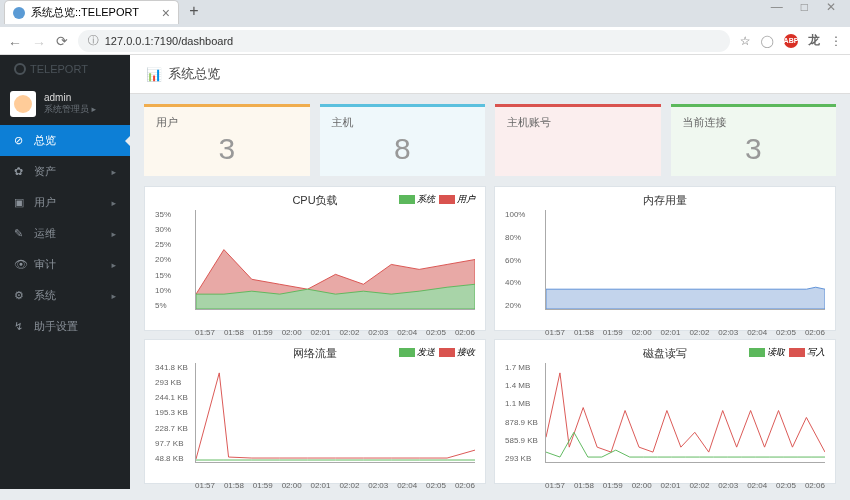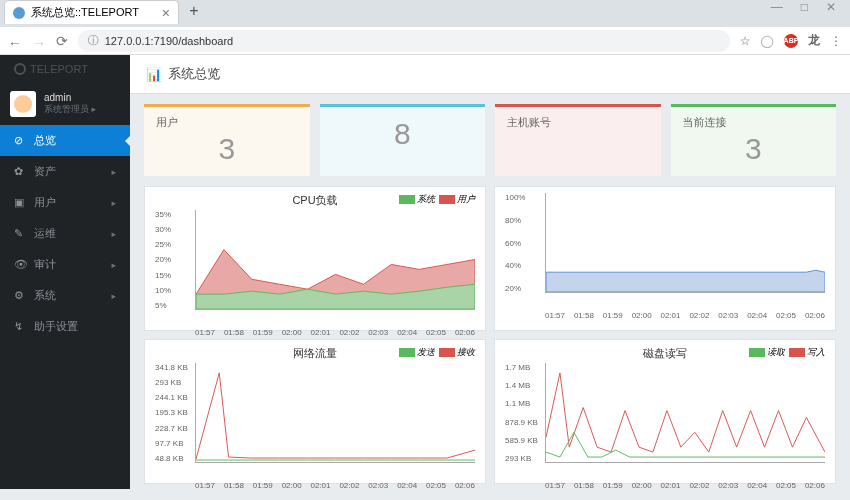--- a/index.html
+++ b/index.html
@@ -151,20 +151,21 @@
       <span class="dash-icon">📊</span>
       <span>系统总览</span>
     </div>
 
     <div class="cards">
       <div class="card c1">
           <div class="label">用户</div>
           <div class="num">3</div>
         </div>
       <div class="card c2">
+          <div class="label">主机</div>
           <div class="num">8</div>
         </div>
       <div class="card c3">
           <div class="label">主机账号</div>
         </div>
       <div class="card c4">
           <div class="label">当前连接</div>
           <div class="num">3</div>
         </div>
     </div>
@@ -205,20 +206,21 @@
             <span>02:01</span>
             <span>02:02</span>
             <span>02:03</span>
             <span>02:04</span>
             <span>02:05</span>
             <span>02:06</span>
           </div>
       </div>
 
       <div class="chart">
+        <div class="chart-title">内存用量</div>
         <div class="plot">
             <div class="yaxis">
               <span>100%</span>
               <span>80%</span>
               <span>60%</span>
               <span>40%</span>
               <span>20%</span>
             </div>
         <div class="plotarea"><svg viewBox="0 0 300 100" preserveAspectRatio="none">
                 <path d="M0,80 L280,80 L290,78 L300,80 L300,100 L0,100 Z" fill="#c3d4ec" stroke="#5b8fd6"></path>

